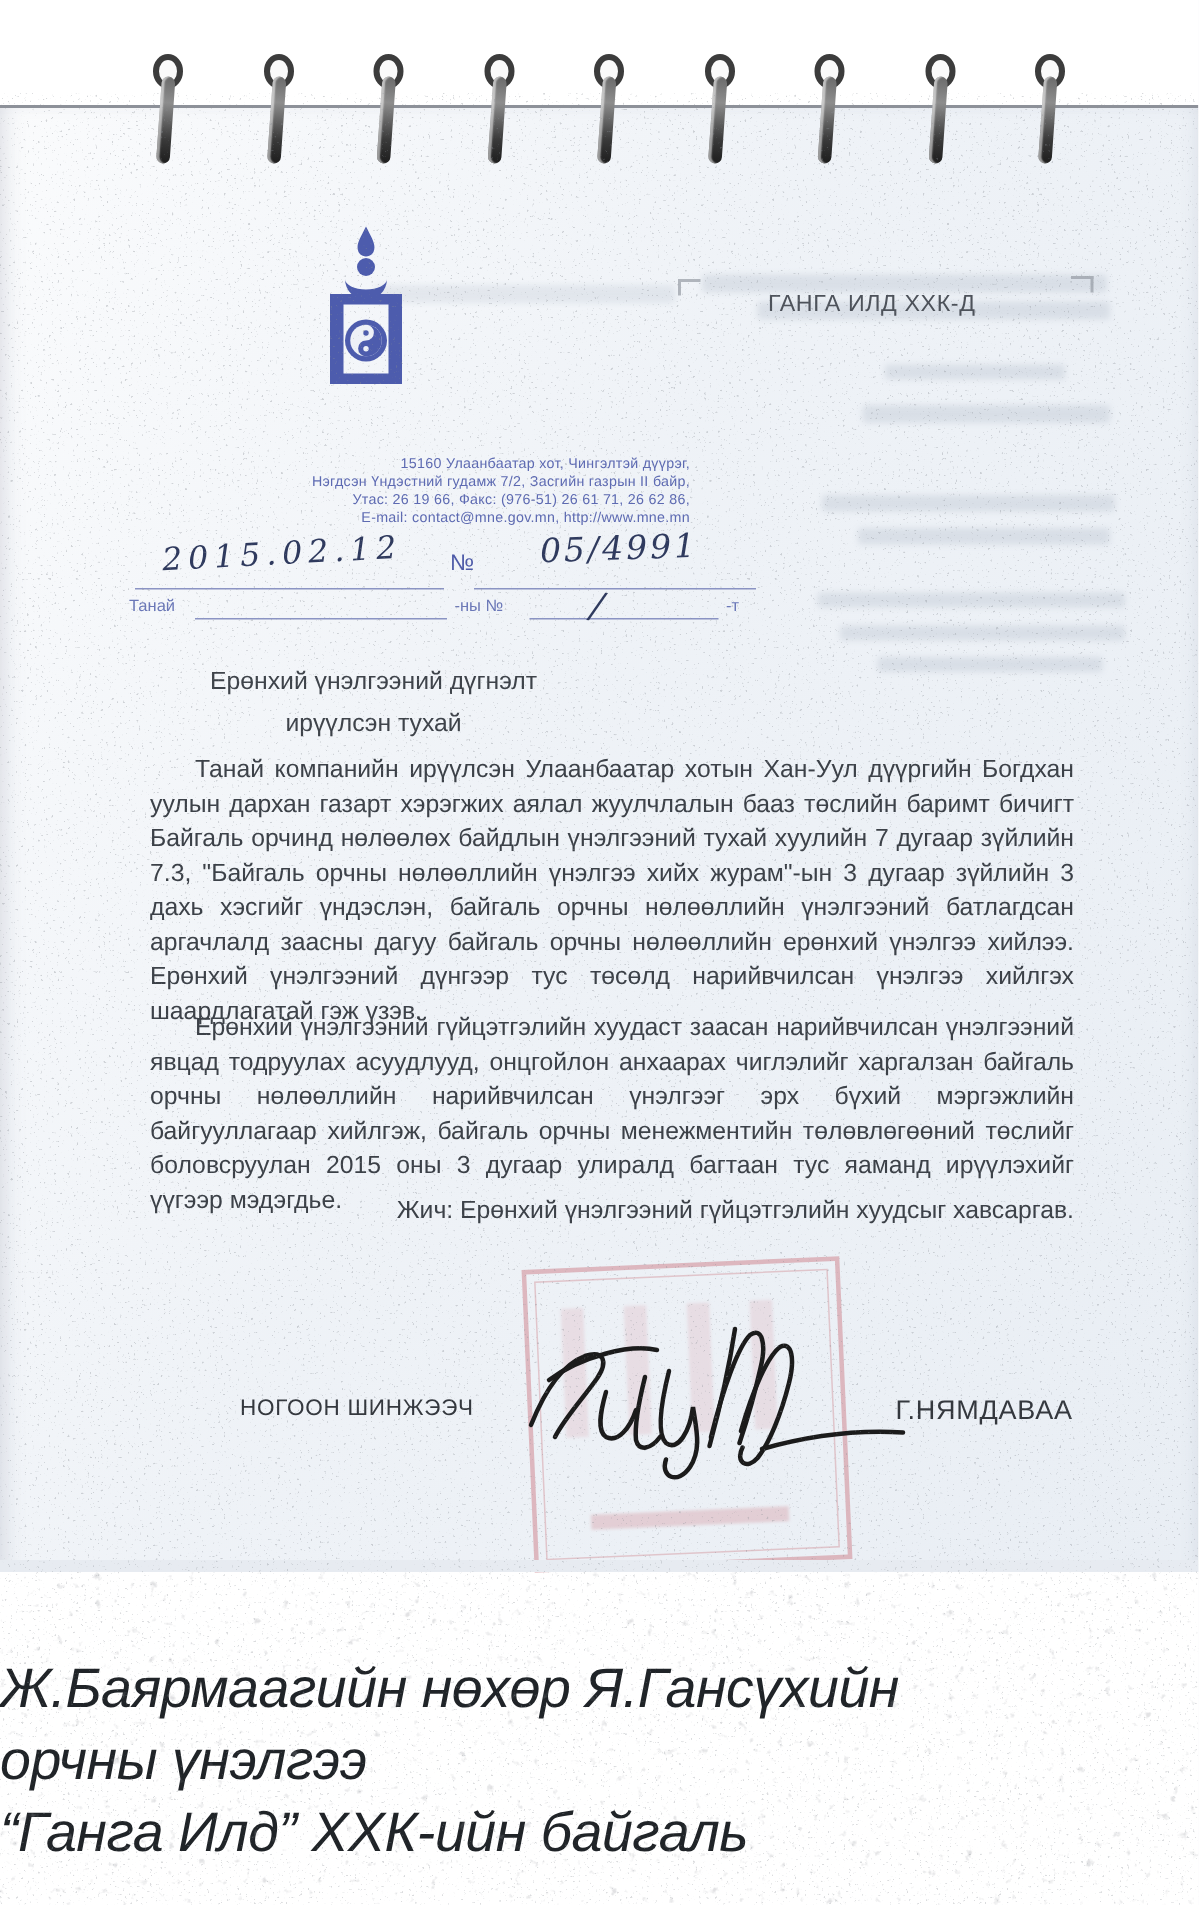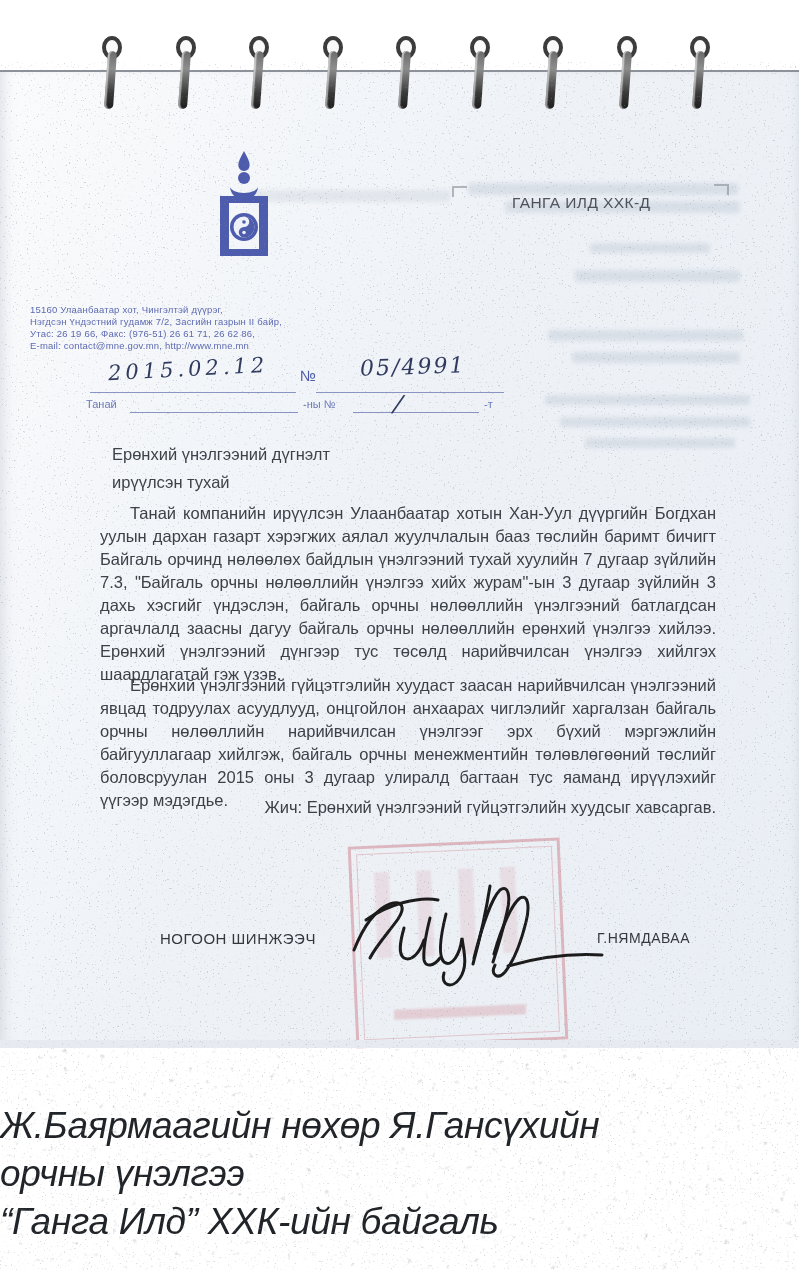--- a/index.html
+++ b/index.html
@@ -28,45 +28,45 @@
   .bracket{position:absolute;width:13px;height:9px;opacity:.65;}
   .bracket.l{border-top:2px solid #8f959e;border-left:2px solid #8f959e;}
   .bracket.r{border-top:2px solid #8f959e;border-right:2px solid #8f959e;}
   
   .recipient{position:absolute;left:512px;top:122px;font-size:15.5px;letter-spacing:.4px;color:#4d525a;}
   
   .emblem{position:absolute;left:213px;top:78px;}
   .org{position:absolute;left:30px;top:178px;width:430px;text-align:center;
     font-family:"Liberation Serif",serif;font-weight:bold;color:#4d5cad;
     font-size:14.5px;line-height:15px;letter-spacing:1.2px;}
-  .addr{position:absolute;left:30px;top:232px;width:430px;text-align:left;
+  .addr{position:absolute;left:30px;top:232px;width:430px;text-align:right;
     color:#5d6ab2;font-size:9.5px;line-height:12px;letter-spacing:.2px;}
   
   .hand{font-family:"DejaVu Serif",serif;font-style:italic;color:#2f3a5e;}
   .hw-date{position:absolute;left:108px;top:285px;font-size:21px;letter-spacing:4px;transform:rotate(-3deg);}
   .no-sign{position:absolute;left:300px;top:295px;font-size:15px;color:#4d5aa8;}
   .hw-num{position:absolute;left:360px;top:282px;font-size:22px;letter-spacing:2px;transform:rotate(-2deg);}
   .u{position:absolute;height:0;border-bottom:1.5px solid #7883ba;opacity:.85;}
   .reply{position:absolute;font-size:11px;color:#6b78b8;}
   .hw-slash{position:absolute;left:394px;top:318px;font-size:24px;transform:rotate(8deg);}
   
-  .subject{position:absolute;left:112px;top:368px;font-size:16.5px;line-height:28px;color:#3e434a;}
+  .subject{position:absolute;left:140px;top:368px;font-size:16.5px;line-height:28px;color:#3e434a;text-align:center;}
   .para{position:absolute;left:100px;width:616px;font-size:16.5px;line-height:23px;
     color:#3c4148;text-align:justify;text-indent:30px;}
   .p1{top:430px;} .p2{top:602px;} .note{top:724px;text-align:right;}
   
   .stamp{position:absolute;left:352px;top:770px;width:206px;height:196px;
     border:3px solid rgba(205,125,135,.5);transform:rotate(-2.5deg);}
   .stamp::before{content:"";position:absolute;left:5px;top:5px;right:5px;bottom:5px;
     border:1.5px solid rgba(205,125,135,.38);}
   .stamp .sv{position:absolute;top:24px;width:15px;height:86px;background:rgba(205,125,135,.17);filter:blur(1px);}
   .stamp .st{position:absolute;left:36px;top:162px;width:132px;height:10px;background:rgba(205,125,135,.3);filter:blur(1px);}
   .sig-svg{position:absolute;left:340px;top:782px;z-index:2;}
   .sig-title{position:absolute;left:160px;top:858px;font-size:15px;letter-spacing:.5px;color:#34383e;}
-  .sig-name{position:absolute;left:597px;top:858px;font-size:14px;letter-spacing:.5px;color:#34383e;}
+  .sig-name{position:absolute;left:597px;top:858px;font-size:18px;letter-spacing:.5px;color:#34383e;}
   
   .caption{position:absolute;left:0;top:1102px;width:792px;
     font-style:italic;font-size:37px;line-height:48px;color:#202428;letter-spacing:-.3px;}
   
   .noise{position:absolute;left:0;top:0;pointer-events:none;z-index:5;}
 </style>
 </head>
 <body>
 
 <div class="page">

